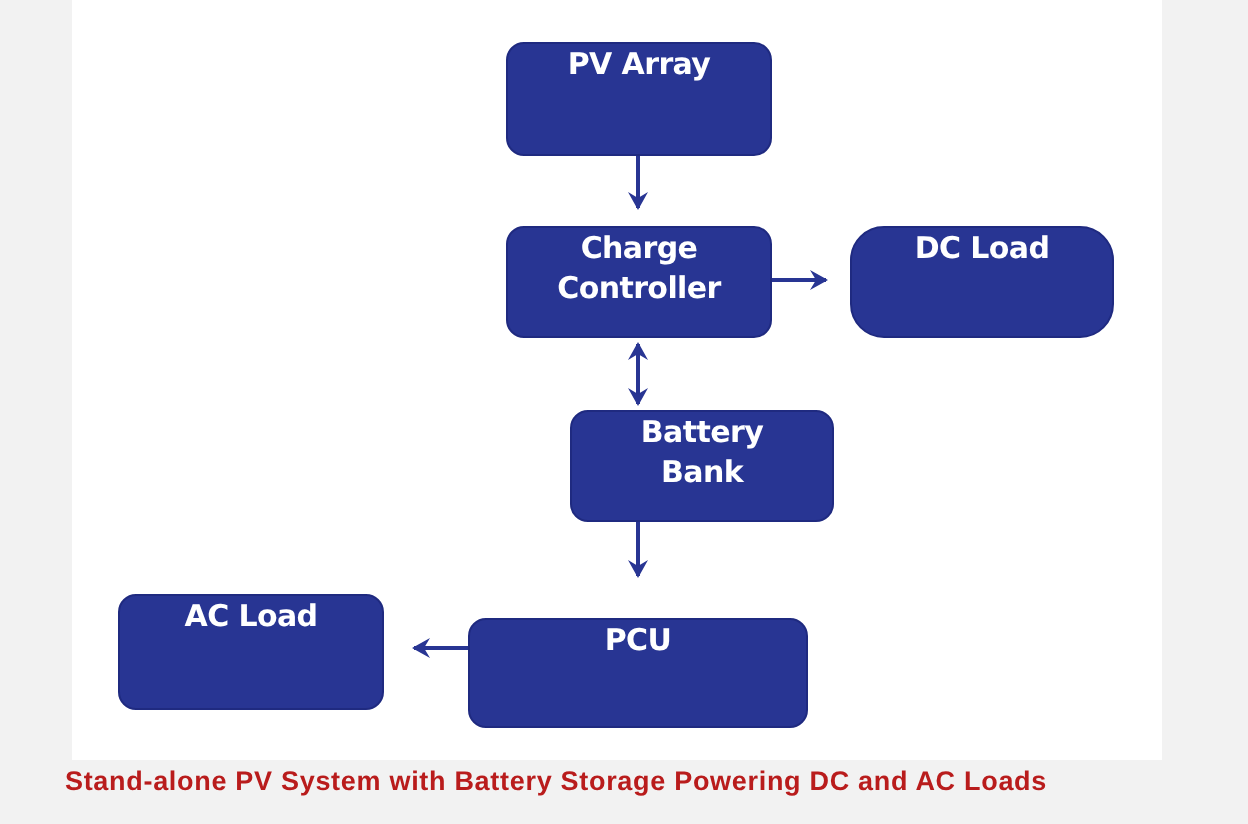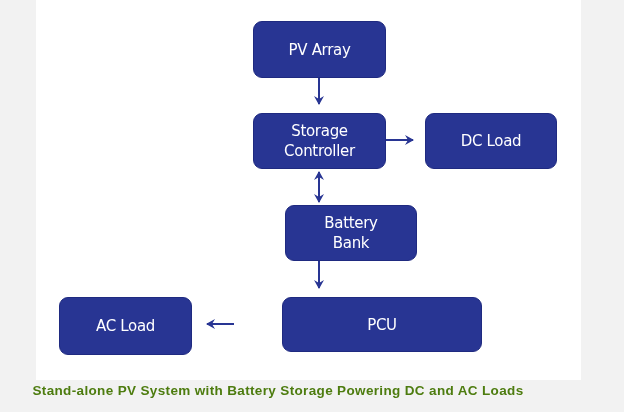--- a/index.html
+++ b/index.html
@@ -8,36 +8,36 @@
       position: relative; overflow: hidden;
       font-family: "Liberation Sans", sans-serif;
     }
     .panel {
       position: absolute; left: 36px; top: 0; width: 545px; height: 380px;
       background: #ffffff;
     }
     .box {
       position: absolute; box-sizing: border-box;
       background: #283593; border: 1.5px solid #1f2a80; border-radius: 9px;
-      color: #ffffff; display: flex; align-items: center; justify-content: center;
-      text-align: center; font-family: "DejaVu Sans", sans-serif; font-weight: normal;
+      color: #ffffff; display: flex; justify-content: center;
+      text-align: center; font-family: "DejaVu Sans", sans-serif; font-weight: bold;
       font-size: 15px; line-height: 20px; letter-spacing: -0.3px;
     }
     .box span { display: block; white-space: pre-line; }
     #box-pv { left: 253px; top: 21px; width: 133px; height: 57px; }
     #box-cc { left: 253px; top: 113px; width: 133px; height: 56px; }
-    #box-dc { left: 425px; top: 113px; width: 132px; height: 56px; }
+    #box-dc { left: 425px; top: 113px; width: 132px; height: 56px; border-radius: 17px; }
     #box-bb { left: 253px; top: 205px; width: 132px; height: 56px; margin-left: 32px; }
-    #box-pcu { left: 234px; top: 297px; width: 200px; height: 55px; margin-left: 48px; }
+    #box-pcu { left: 234px; top: 309px; width: 170px; height: 55px; }
     #box-ac { left: 59px; top: 297px; width: 133px; height: 58px; }
     svg.arrows { position: absolute; left: 0; top: 0; width: 624px; height: 412px; pointer-events: none; }
     .caption {
       position: absolute; left: 0; top: 383px; width: 556px; text-align: center;
       font-family: "Liberation Sans", sans-serif; font-weight: bold; font-size: 13.5px;
-      color: #4d7c0f; letter-spacing: 0.35px;
+      color: #b91c1c; letter-spacing: 0.35px;
     }
   </style>
 </head>
 <body>
 
 <div class="panel"></div>
 
 <svg class="arrows" viewBox="0 0 624 412">
   <defs>
     <marker id="ah" markerWidth="10" markerHeight="10" refX="8" refY="5" orient="auto" markerUnits="userSpaceOnUse">
@@ -51,21 +51,21 @@
   <line x1="386" y1="140" x2="413" y2="140" stroke="#283593" stroke-width="2" marker-end="url(#ah)"></line>
   <line x1="319" y1="172" x2="319" y2="202" stroke="#283593" stroke-width="2" marker-start="url(#ahs)" marker-end="url(#ah)"></line>
   <line x1="319" y1="261" x2="319" y2="288" stroke="#283593" stroke-width="2" marker-end="url(#ah)"></line>
   <line x1="234" y1="324" x2="207" y2="324" stroke="#283593" stroke-width="2" marker-end="url(#ah)"></line>
 </svg>
 
 <div class="box" id="box-pv">
   <span>PV Array</span>
 </div>
 <div class="box" id="box-cc">
-  <span>Storage
+  <span>Charge
 Controller</span>
 </div>
 <div class="box" id="box-dc">
   <span>DC Load</span>
 </div>
 <div class="box" id="box-bb">
   <span>Battery
 Bank</span>
 </div>
 <div class="box" id="box-pcu">

